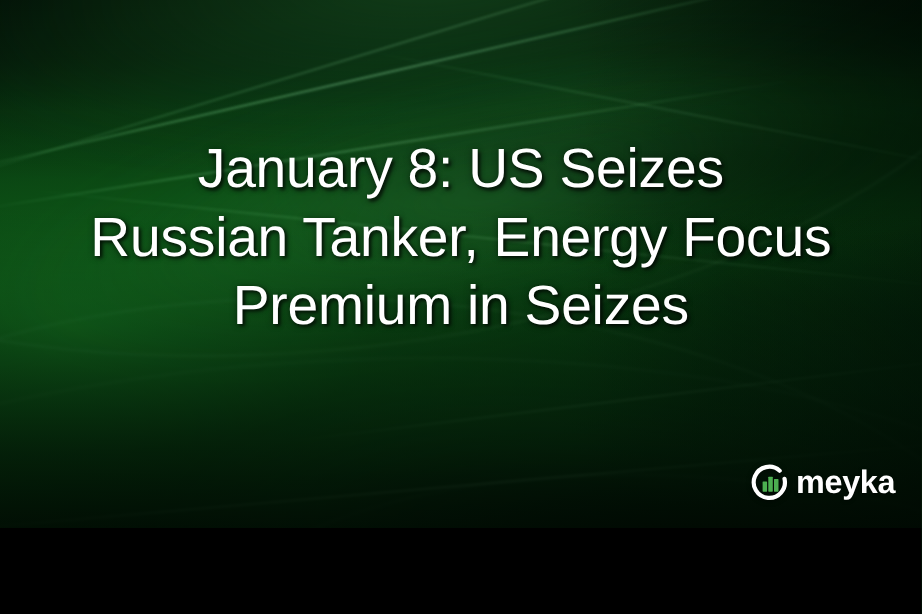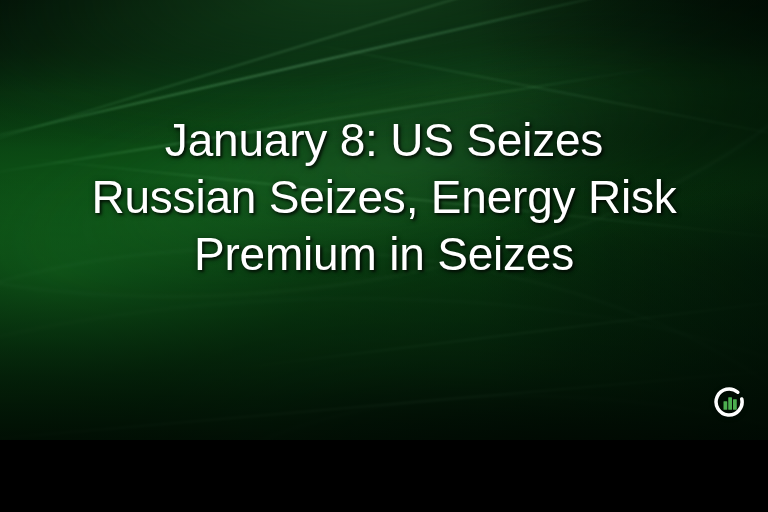--- a/index.html
+++ b/index.html
@@ -206,28 +206,29 @@
   <div class="streak streak-4"></div>
   <div class="streak streak-5"></div>
   <div class="streak streak-6"></div>
   <div class="streak streak-7"></div>
   <div class="streak streak-8"></div>
 
   <div class="bg-layer bg-bottomdark"></div>
 
   <div id="headline">
     <span class="line">January 8: US Seizes</span>
-    <span class="line">Russian Seizes, Energy Risk</span>
+    <span class="line">Russian Tanker, Energy Focus</span>
     <span class="line">Premium in Seizes</span>
   </div>
 
   <div id="logo">
     <svg class="mark" viewBox="0 0 64 64">
 
       <path d="M 47.5 12.5 A 26 26 0 1 0 55.5 26" fill="none" stroke="#ffffff" stroke-width="7" stroke-linecap="round"></path>
 
       <rect x="19" y="30.5" width="7.5" height="17" rx="1" fill="#4caf50"></rect>
       <rect x="28.5" y="22.5" width="7.5" height="25" rx="1" fill="#4caf50"></rect>
       <rect x="38" y="26.5" width="7.5" height="21" rx="1" fill="#4caf50"></rect>
     </svg>
+    <span class="wordmark">meyka</span>
   </div>
 
 </div>
 
 </body></html>

